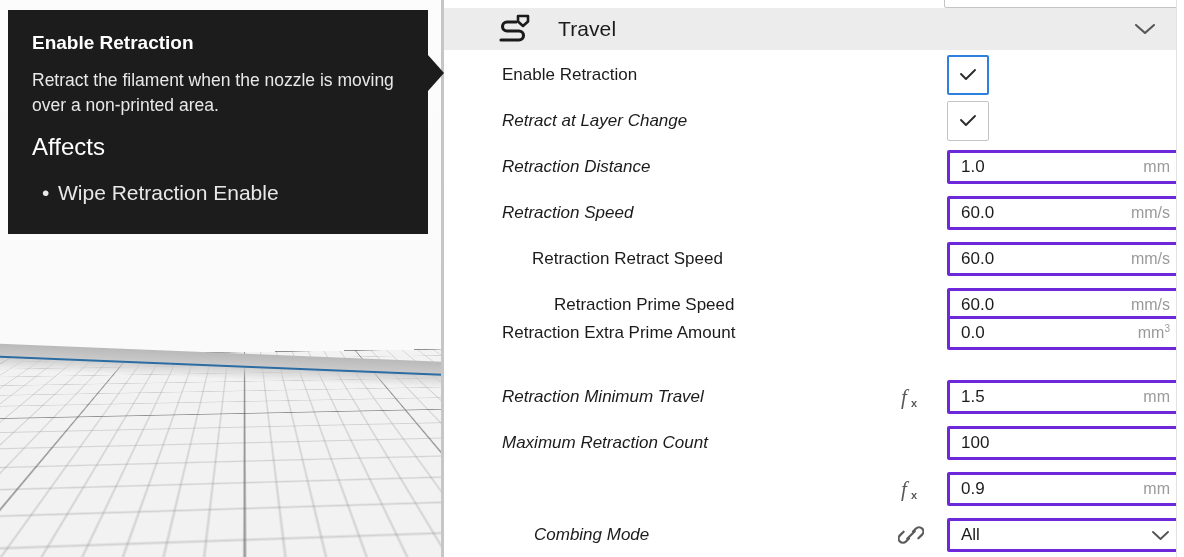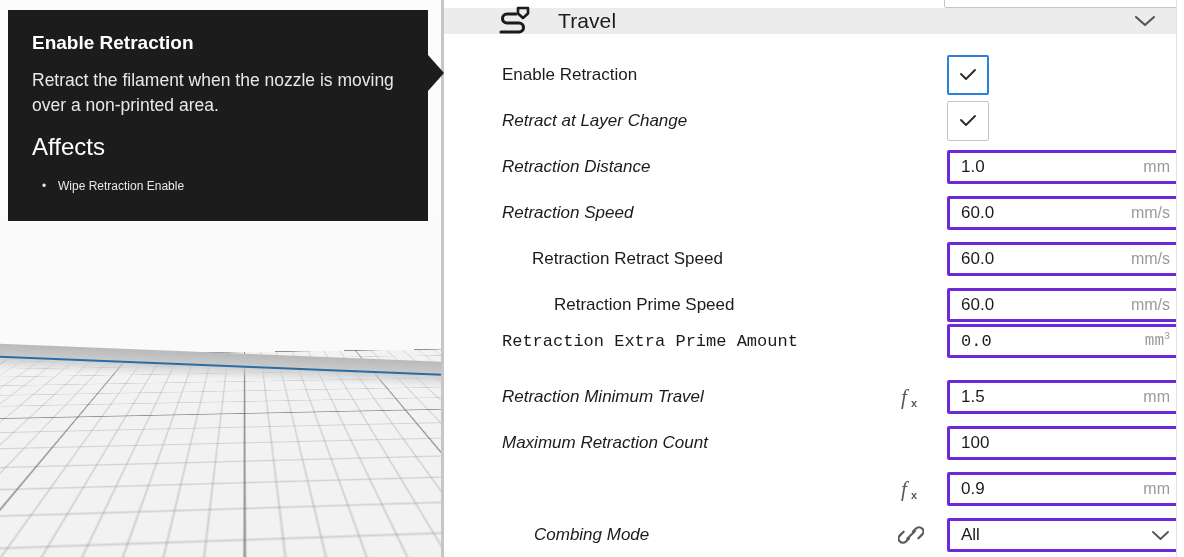--- a/index.html
+++ b/index.html
@@ -95,21 +95,21 @@
     width: 236px; height: 30px;
     border: 1px solid #c4c4c4;
     border-radius: 2px;
     background: #ffffff;
   }
 
   
   #section-header {
     position: absolute;
     left: 0; top: 8px;
-    width: 740px; height: 26px;
+    width: 740px; height: 42px;
     background: #ececec;
     display: flex;
     align-items: center;
   }
   #section-icon {
     width: 44px; height: 42px;
     display: flex; align-items: center; justify-content: center;
     margin-left: 48px;
   }
   #section-title {
@@ -233,21 +233,21 @@
   }
   .tt-sub {
     color: #ffffff;
     font-size: 24px;
     font-weight: normal;
     margin-bottom: 16px;
   }
   .tt-list { list-style: none; }
   .tt-list li {
     color: #e8e8e8;
-    font-size: 12px;
+    font-size: 21px;
     line-height: 1.5;
     padding-left: 26px;
     position: relative;
   }
   .tt-list li::before {
     content: "\2022";
     position: absolute;
     left: 10px;
     color: #e8e8e8;
   }
@@ -325,21 +325,21 @@
             <span class="field-unit">mm/s</span>
           </div>
         </div>
         <div class="row" style="top: 282px; padding-left: 22px;">
           <span class="row-label indent">Retraction Prime Speed</span>
           <div class="field">
             <span class="field-value">60.0</span>
             <span class="field-unit">mm/s</span>
           </div>
         </div>
-        <div class="row" style="top: 318px; font-family: Liberation Mono, monospace;">
+        <div class="row" style="top: 310px;">
           <span class="row-label">Retraction Extra Prime Amount</span>
           <div class="field">
             <span class="field-value">0.0</span>
             <span class="field-unit">mm<sup>3</sup></span>
           </div>
         </div>
         <div class="row" style="top: 374px;">
           <span class="row-label italic">Retraction Minimum Travel</span>
           <span class="row-icon">
             <svg width="28" height="28" viewBox="0 0 28 28">

